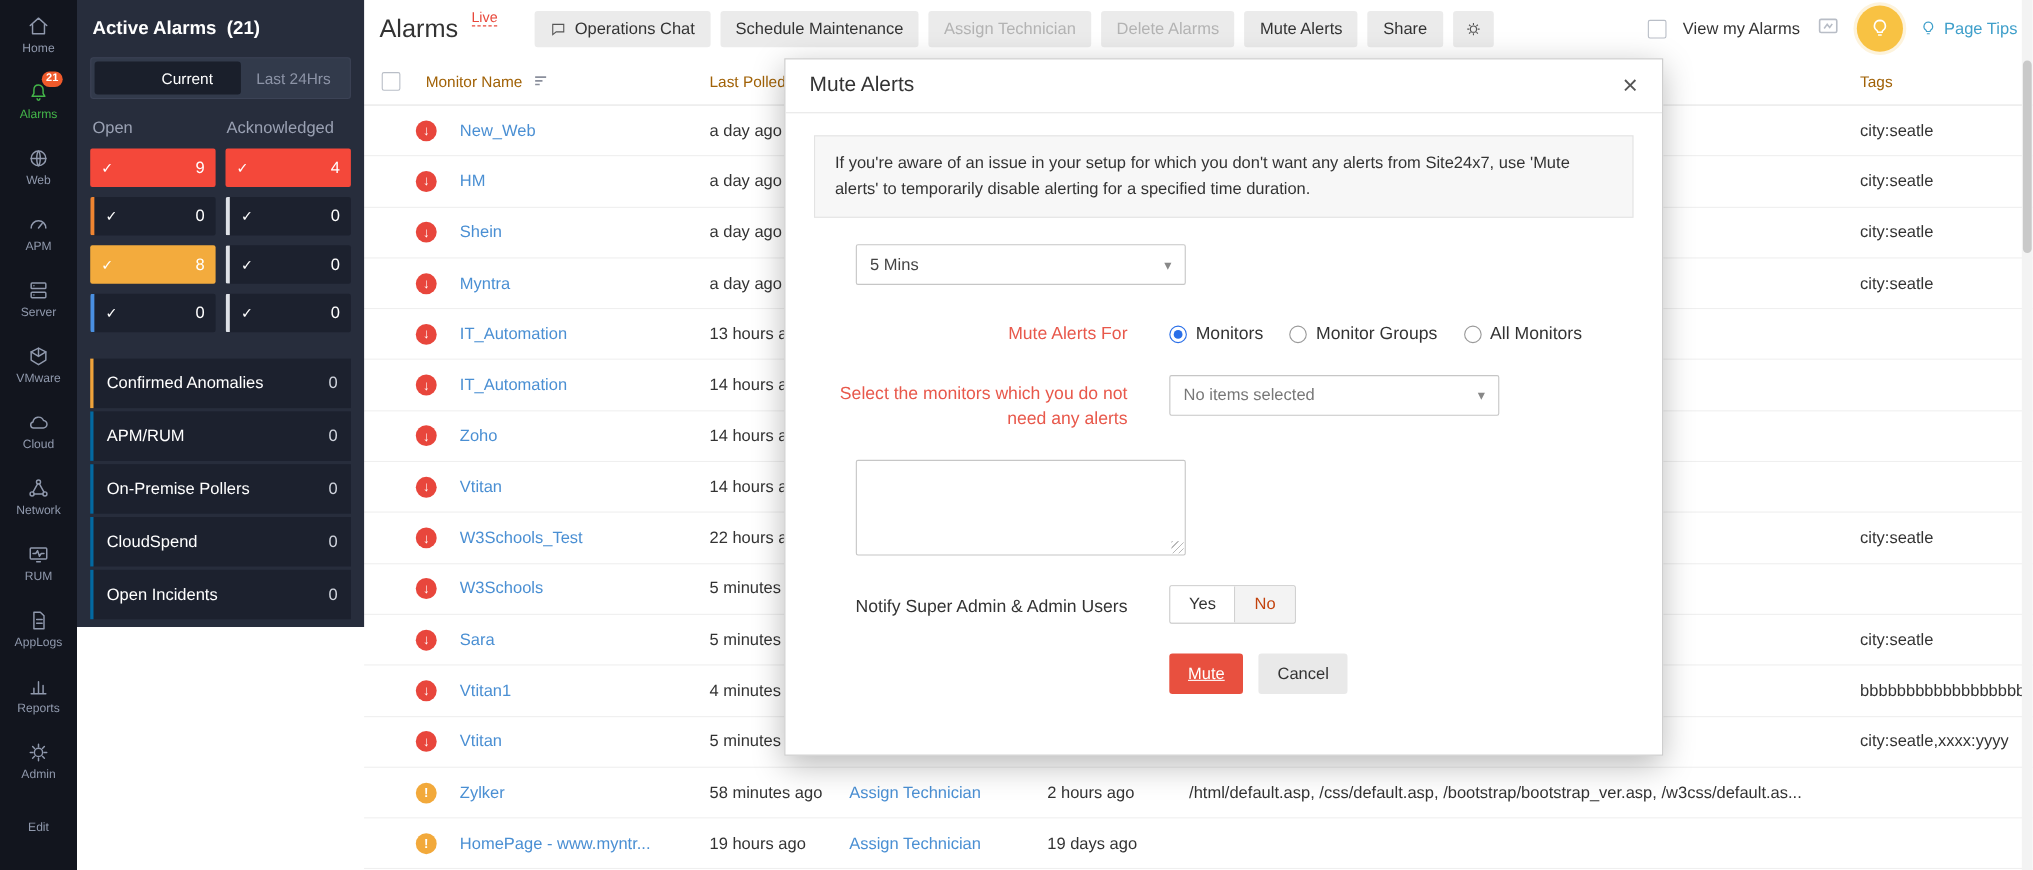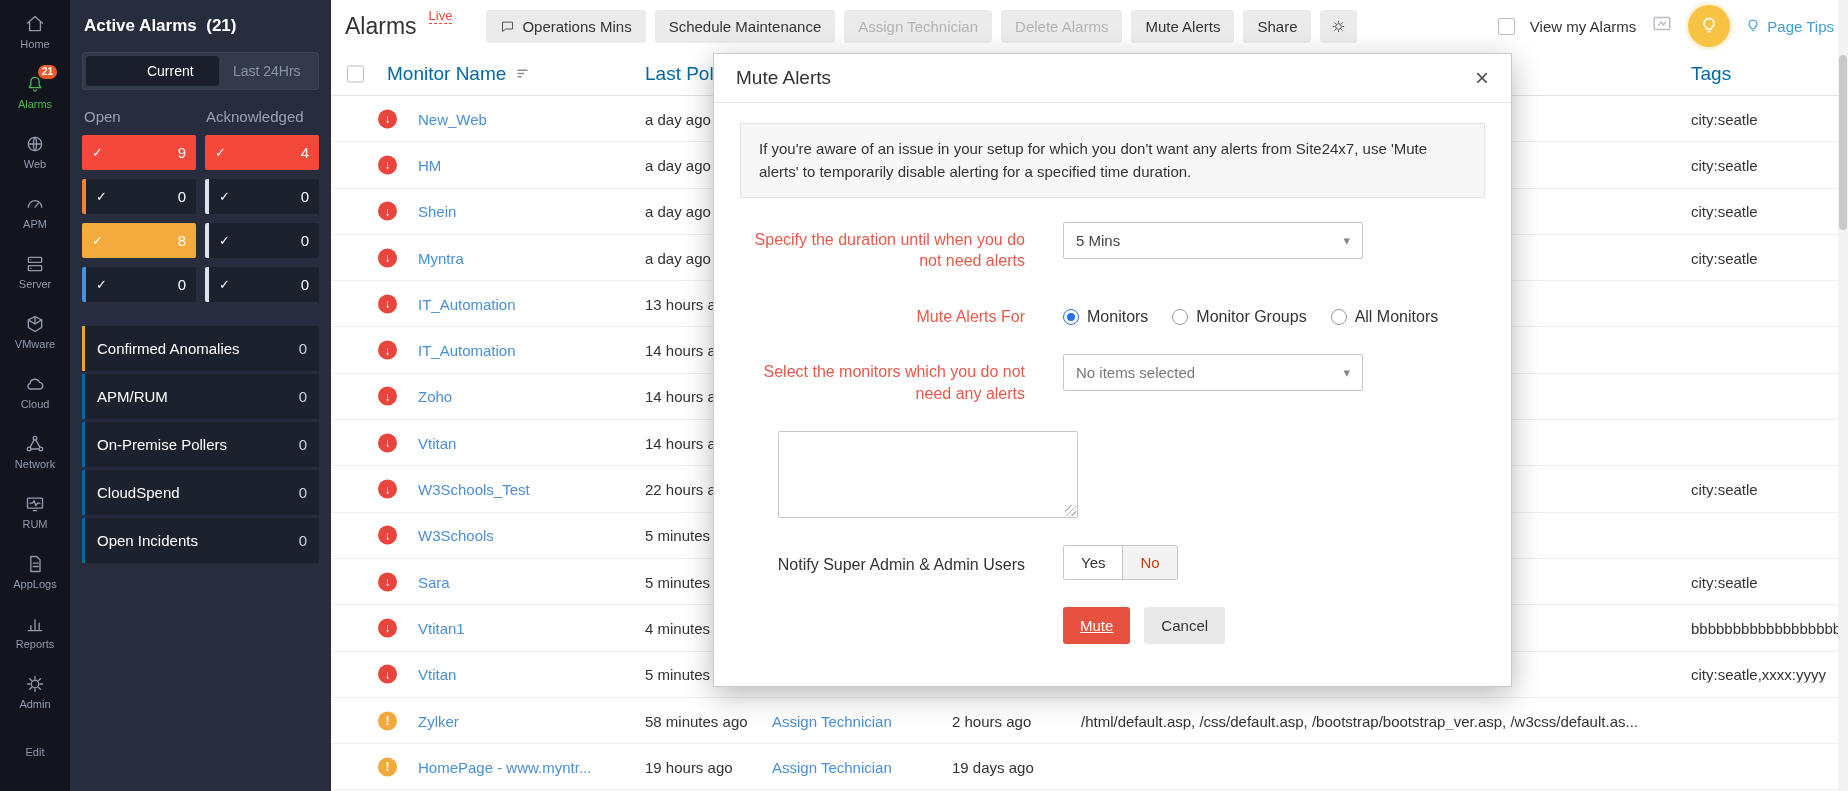--- a/index.html
+++ b/index.html
@@ -11,21 +11,21 @@
   .iconbar { position:absolute; left:0; top:0; width:70px; height:791px;
     background:#12151e; display:flex; flex-direction:column; align-items:center; padding-top:2px; z-index:5; }
   .nav-item { width:70px; height:60px; display:flex; flex-direction:column; align-items:center;
     justify-content:center; gap:4px; color:#9099ad; font-size:11px; position:relative; cursor:pointer; }
   .nav-item svg { width:20px; height:20px; stroke:currentColor; fill:none; stroke-width:1.6; stroke-linecap:round; stroke-linejoin:round; }
   .nav-item.active { color:#44b74a; }
   .nav-badge { position:absolute; top:3px; right:13px; background:#f05a2b; color:#fff;
     font-size:10px; line-height:14px; padding:0 4px; border-radius:8px; font-weight:bold; }
 
   
-  .sidepanel { position:absolute; left:70px; top:0; width:261px; height:791px;
+  .sidepanel { position:absolute; left:70px; top:0; width:261px; height:570px;
     background:#272d3c; padding:12px 12px; z-index:5; }
   .sp-title { color:#fff; font-size:17px; font-weight:bold; margin:4px 2px 16px; }
   .sp-title .cnt-sub { font-weight:bold; }
   .sp-tabs { display:flex; background:#323a4b; border:1px solid #3c4356; border-radius:3px; padding:3px; margin-bottom:18px; }
   .sp-tab { flex:1; text-align:center; padding:7px 0; font-size:14px; color:#8d94a7; border-radius:3px; cursor:pointer; }
   .sp-tab.active { background:#1a1f2b; color:#fff;padding-left:36px; }
   .sp-collabels { display:flex; color:#9aa1b3; font-size:15px; margin:0 2px 10px; }
   .sp-collabels span:first-child { width:122px; }
   .sp-grid { display:grid; grid-template-columns:1fr 1fr; gap:9px; margin-bottom:24px; }
   .cbox { height:35px; display:flex; align-items:center; justify-content:space-between;
@@ -57,21 +57,21 @@
   .checkbox { width:17px; height:17px; border:1px solid #b9bec7; border-radius:2px; background:#fff; cursor:pointer; }
   .vma-label { font-size:15px; color:#333; }
   .dash-ic svg { width:22px; height:22px; stroke:#b8bdc6; fill:none; stroke-width:1.6; }
   .yellow-circle { width:42px; height:42px; border-radius:50%; background:#f8c243;
     display:flex; align-items:center; justify-content:center; box-shadow:0 0 0 3px #fdf3dc; cursor:pointer; }
   .yellow-circle svg { width:20px; height:20px; stroke:#fff; fill:none; stroke-width:1.8; }
   .pagetips { color:#3f9fca; font-size:15px; display:flex; gap:6px; align-items:center; cursor:pointer; }
   .pagetips svg { width:16px; height:16px; stroke:#3f9fca; fill:none; stroke-width:1.6; }
 
   
-  .thead { position:relative; height:44px; border-bottom:1px solid #e3e3e3; color:#0369a1; font-size:19px; }
+  .thead { position:relative; height:44px; border-bottom:1px solid #e3e3e3; color:#a16207; font-size:14px; }
   .thead > * { position:absolute; top:50%; transform:translateY(-50%); white-space:nowrap; }
   .h-check { left:16px; }
   .h-name { left:56px; display:flex; align-items:center; gap:9px; }
   .h-name svg { width:15px; height:15px; stroke:#8a8f9c; fill:none; stroke-width:1.8; }
   .h-lastpolled { left:314px; }
   .h-tags { left:1360px; }
 
   .row { position:relative; height:46.3px; border-bottom:1px solid #efefef; }
   .row > * { position:absolute; top:50%; transform:translateY(-50%); white-space:nowrap; }
   .c-icon { left:47px; width:19px; height:19px; border-radius:50%; display:flex;
@@ -296,21 +296,21 @@
   <div class="main">
 
     <div class="topbar">
       <span class="title">Alarms</span>
       <span class="live">Live</span>
       <div class="btn-group">
         <div class="tb-btn">
           <svg viewBox="0 0 24 24">
               <path d="M4 5h16v11H9l-5 4z"></path>
             </svg>
-          <span>Operations Mins</span>
+          <span>Operations Chat</span>
         </div>
         <div class="tb-btn">
           <span>Schedule Maintenance</span>
         </div>
         <div class="tb-btn disabled">
           <span>Assign Technician</span>
         </div>
         <div class="tb-btn disabled">
           <span>Delete Alarms</span>
         </div>
@@ -467,21 +467,20 @@
 
   <div class="modal">
     <div class="m-head">
       <span>Mute Alerts</span>
       <span class="m-close">×</span>
     </div>
     <div class="m-body">
       <div class="m-info">If you're aware of an issue in your setup for which you don't want any alerts from Site24x7, use 'Mute alerts' to temporarily disable alerting for a specified time duration.</div>
 
       <div class="m-row">
-        <div class="m-label">Specify the duration until when you do not need alerts</div>
         <div class="m-ctrl">
           <div class="select">
             <span class="val">5 Mins</span>
             <span class="arrow">▾</span>
           </div>
         </div>
       </div>
 
       <div class="m-row">
         <div class="m-label">Mute Alerts For</div>

